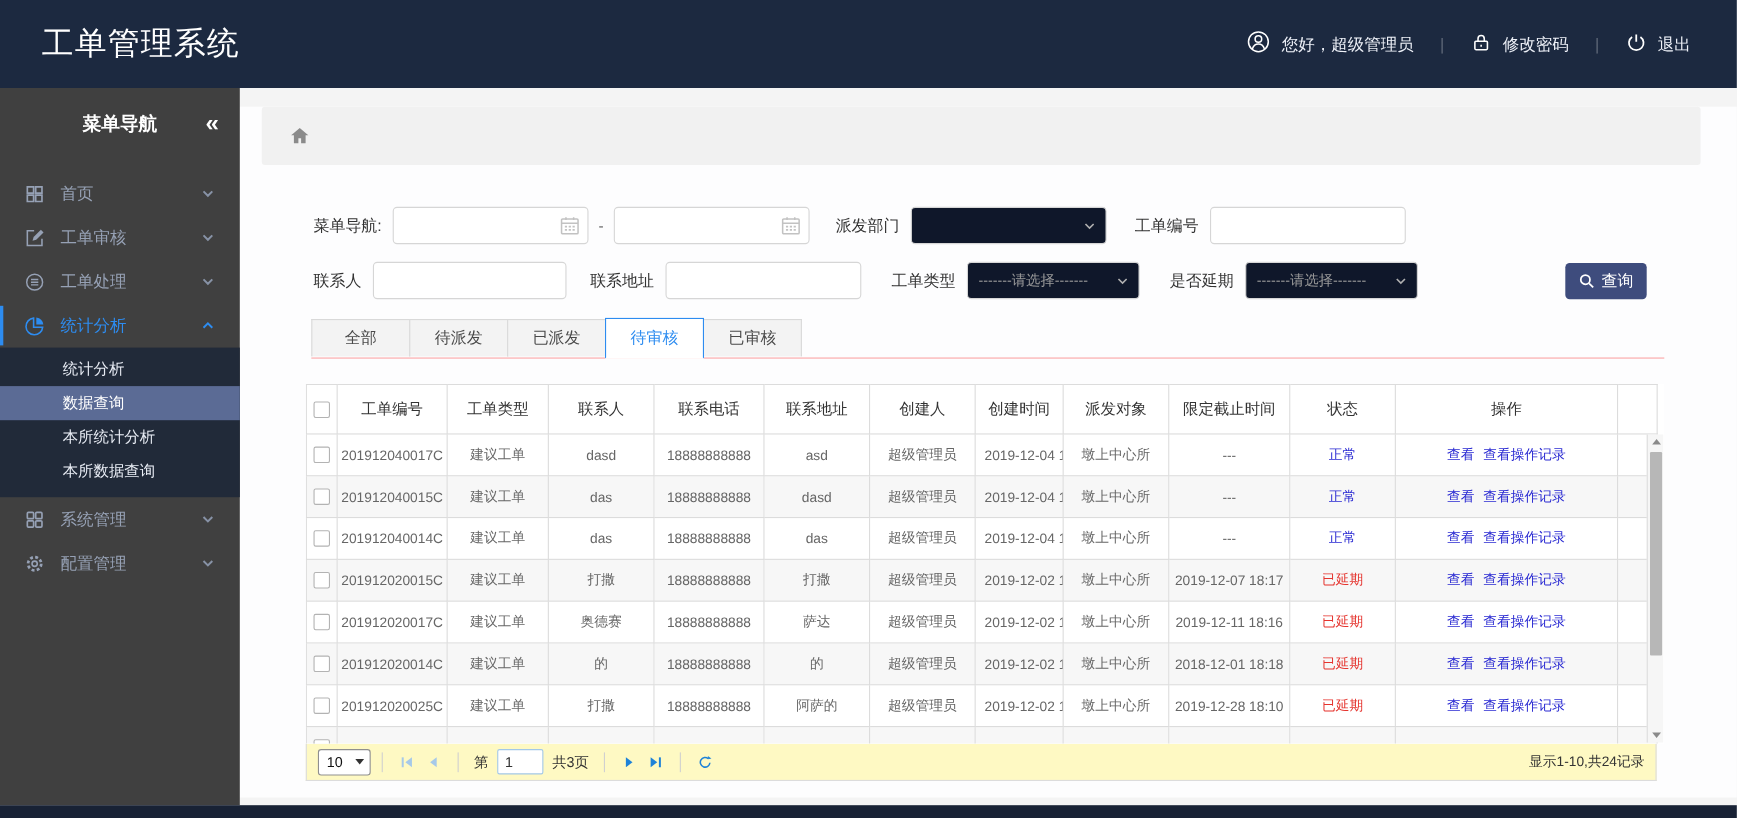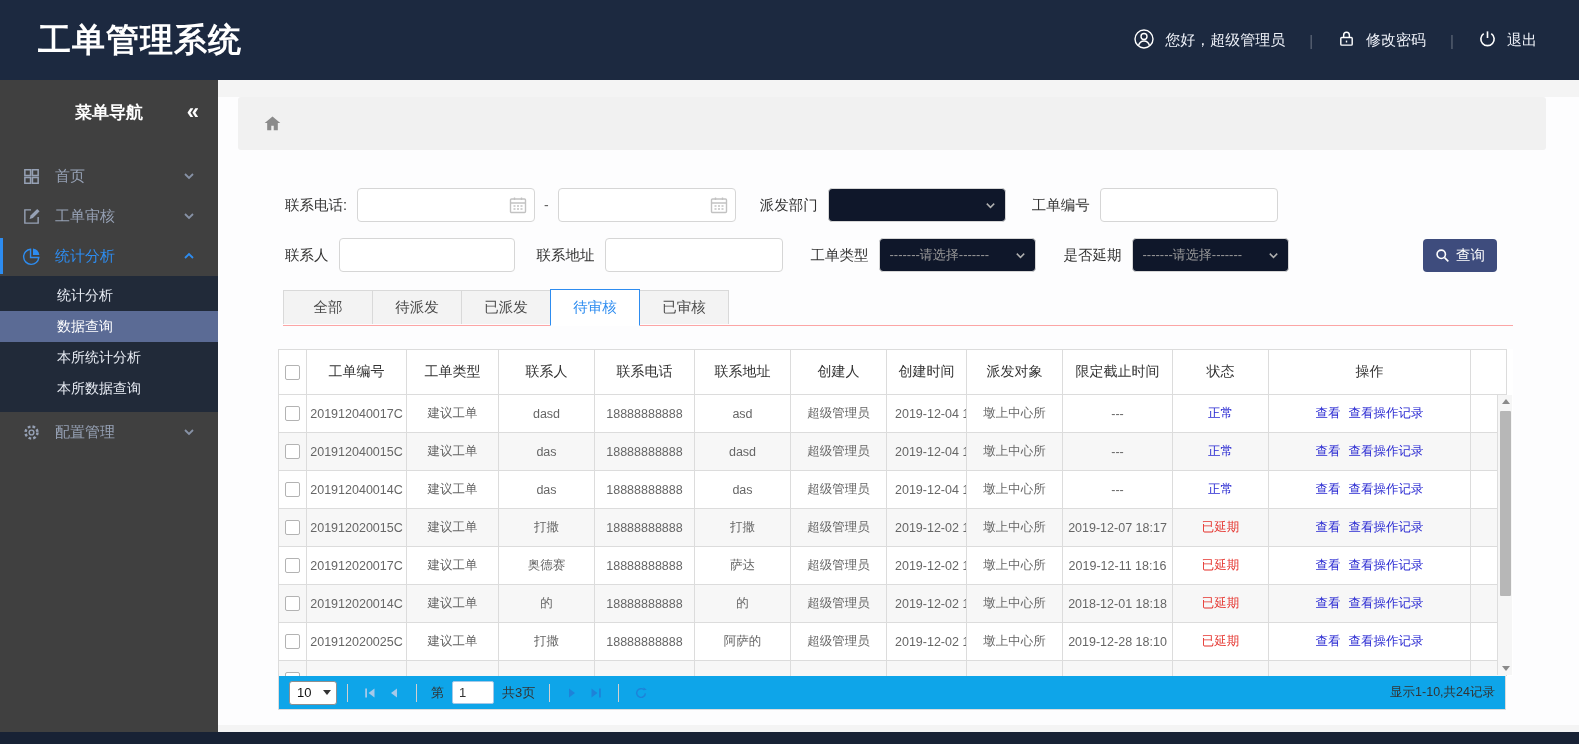--- a/index.html
+++ b/index.html
@@ -1,21 +1,21 @@
 <!DOCTYPE html>
 <html><head>
 <meta charset="utf-8">
 <style>
 *{margin:0;padding:0;box-sizing:border-box}
 html,body{width:1579px;height:744px;overflow:hidden;font-family:"Liberation Sans","DejaVu Sans",sans-serif;background:#f4f4f4}
 body{position:relative}
 
 
 .topbar{position:absolute;top:0;left:0;width:1579px;height:80px;background:#1c2940;display:flex;align-items:center;justify-content:space-between;padding:0 42px 0 38px;z-index:5}
-.apptitle{color:#fff;font-size:33px;font-weight:bold;letter-spacing:1px}
+.apptitle{color:#fff;font-size:29px;font-weight:normal;letter-spacing:1px}
 .topmenu{display:flex;align-items:center;color:#eef1f8;font-size:15px}
 .topitem{display:flex;align-items:center;gap:10px;cursor:pointer;white-space:nowrap}
 .topdiv{color:rgba(255,255,255,.28);margin:0 24px;font-size:15px}
 
 
 .sidebar{position:absolute;top:80px;left:0;width:218px;height:652px;background:#404040;z-index:4}
 .sb-head{height:64px;display:flex;align-items:center;justify-content:center;position:relative;color:#fff;font-size:17px;font-weight:bold}
 .sb-collapse{position:absolute;right:22px;top:50%;transform:translateY(-50%);color:#fff;font-size:22px;font-weight:bold;letter-spacing:-3px;cursor:pointer;line-height:1}
 .sb-menu{padding-top:12px}
 .sb-item{height:40px;display:flex;align-items:center;padding:0 22px;color:#96a1b5;font-size:15px;cursor:pointer;position:relative}
@@ -70,21 +70,21 @@
 
 .vscroll{position:absolute;top:46px;right:1px;width:15px;height:280px;background:#f6f6f6;border-left:1px solid #ddd}
 .varrow{position:absolute;left:0;width:15px;height:13px;display:flex;align-items:center;justify-content:center;cursor:pointer}
 .varrow.up{top:0}
 .varrow.dn{bottom:0}
 .tri-up{width:0;height:0;border-left:4px solid transparent;border-right:4px solid transparent;border-bottom:5px solid #8a8a8a}
 .tri-dn{width:0;height:0;border-left:4px solid transparent;border-right:4px solid transparent;border-top:5px solid #8a8a8a}
 .vthumb{position:absolute;left:2px;top:16px;width:11px;height:185px;background:#b7b7b7;border-radius:1px;cursor:pointer}
 
 
-.pager{height:34px;border:1px solid #dcdcdc;border-top:none;background:#0ea5e9;display:flex;align-items:center;padding:0 10px;width:1228px}
+.pager{height:34px;border:1px solid #dcdcdc;border-top:none;background:#fef9c3;display:flex;align-items:center;padding:0 10px;width:1228px}
 .psel{width:48px;height:24px;border:1px solid #8f8f8f;border-radius:3px;background:#fff;display:flex;align-items:center;justify-content:space-between;padding:0 5px 0 7px;font-size:13px;color:#111;cursor:pointer}
 .psel .pchev{width:0;height:0;border-left:4px solid transparent;border-right:4px solid transparent;border-top:5px solid #333}
 .pdiv{width:1px;height:18px;background:#d0d0d0;margin:0 10px}
 .pbtn{width:20px;height:20px;display:flex;align-items:center;justify-content:center;cursor:pointer;margin:0 2px}
 .pbtn svg{width:14px;height:14px}
 .pbtn.dis{color:#a6c9e9;cursor:default}
 .pbtn.en{color:#1e82d8}
 .ptext{font-size:13px;color:#333;margin:0 4px;white-space:nowrap}
 .pinput{width:42px;height:23px;border:1px solid #a3c8e8;border-radius:2px;background:#fff;text-align:left;padding-left:6px;font-size:13px;color:#333;outline:none;margin:0 4px}
 .psummary{margin-left:auto;font-size:12.5px;color:#333;white-space:nowrap}
@@ -148,39 +148,61 @@
       <span class="ic"><svg viewBox="0 0 20 20" fill="none" stroke="currentColor" stroke-width="1.5">
             <path d="M17 10.5V17H3V3h6.5"></path>
             <path d="M8 12.5l1-3.5 7-7 2.5 2.5-7 7-3.5 1z" fill="currentColor" stroke="none"></path>
           </svg></span>
       <span class="lbl">工单审核</span>
       <span class="chev"><svg viewBox="0 0 14 14" fill="none" stroke="currentColor" stroke-width="1.8">
             <path d="M3 5l4 4 4-4"></path>
           </svg></span>
     </div>
 
+    <div class="sb-item">
+      <span class="ic"><svg viewBox="0 0 20 20" fill="none" stroke="currentColor" stroke-width="1.4">
+            <circle cx="10" cy="10" r="7.6"></circle>
+            <path d="M6.5 7.4h7M6.5 10h7M6.5 12.6h7"></path>
+          </svg></span>
+      <span class="lbl">工单处理</span>
+      <span class="chev"><svg viewBox="0 0 14 14" fill="none" stroke="currentColor" stroke-width="1.8">
+            <path d="M3 5l4 4 4-4"></path>
+          </svg></span>
+    </div>
 
     <div class="sb-item active">
       <span class="ic"><svg viewBox="0 0 20 20" fill="none" stroke="currentColor" stroke-width="1.5">
             <path d="M9 2.3A8 8 0 1 0 17.7 11H9z"></path>
             <path d="M11.6 1.7a8 8 0 0 1 6.7 6.7h-6.7z" fill="currentColor" stroke="none"></path>
           </svg></span>
       <span class="lbl">统计分析</span>
       <span class="chev"><svg viewBox="0 0 14 14" fill="none" stroke="currentColor" stroke-width="1.8">
             <path d="M3 9l4-4 4 4"></path>
           </svg></span>
     </div>
 
     <div class="sb-sub">
       <div class="sb-subitem">统计分析</div>
       <div class="sb-subitem cur">数据查询</div>
       <div class="sb-subitem">本所统计分析</div>
       <div class="sb-subitem">本所数据查询</div>
     </div>
 
+    <div class="sb-item">
+      <span class="ic"><svg viewBox="0 0 20 20" fill="none" stroke="currentColor" stroke-width="1.6">
+            <rect x="3" y="3" width="6" height="6" rx="1"></rect>
+            <rect x="11" y="3" width="6" height="6" rx="1"></rect>
+            <rect x="3" y="11" width="6" height="6" rx="1"></rect>
+            <rect x="11" y="11" width="6" height="6" rx="1"></rect>
+          </svg></span>
+      <span class="lbl">系统管理</span>
+      <span class="chev"><svg viewBox="0 0 14 14" fill="none" stroke="currentColor" stroke-width="1.8">
+            <path d="M3 5l4 4 4-4"></path>
+          </svg></span>
+    </div>
 
     <div class="sb-item">
       <span class="ic"><svg viewBox="0 0 20 20" fill="none" stroke="currentColor">
             <circle cx="10" cy="10" r="6.3" stroke-width="2.6" stroke-dasharray="2.8 2.2"></circle>
             <circle cx="10" cy="10" r="2.5" stroke-width="1.5"></circle>
           </svg></span>
       <span class="lbl">配置管理</span>
       <span class="chev"><svg viewBox="0 0 14 14" fill="none" stroke="currentColor" stroke-width="1.8">
             <path d="M3 5l4 4 4-4"></path>
           </svg></span>
@@ -193,21 +215,21 @@
 
     <div class="crumb">
       <span class="homeic"><svg viewBox="0 0 20 20" fill="#8b8b8b">
             <path d="M10 2.6L1.8 9.4h2.6V17h4.3v-4.6h2.6V17h4.3V9.4h2.6z"></path>
           </svg></span>
     </div>
 
     <div class="content">
 
       <div class="frow frow1">
-        <span class="flabel">联系电话:</span>
+        <span class="flabel">菜单导航:</span>
         <span class="dinput">
           <input class="tinput" type="text" style="">
           <span class="calic"><svg viewBox="0 0 20 20" fill="none" stroke="#c2c2c2" stroke-width="1.4">
                 <rect x="2.5" y="4" width="15" height="13.5" rx="1"></rect>
                 <path d="M2.5 8h15M6.5 2.5V5M13.5 2.5V5"></path>
                 <path d="M5.5 11h2M9 11h2M12.5 11h2M5.5 14h2M9 14h2M12.5 14h2" stroke-width="1.7"></path>
               </svg></span>
         </span>
         <span class="dash">-</span>
         <span class="dinput" style="margin-left:0">

